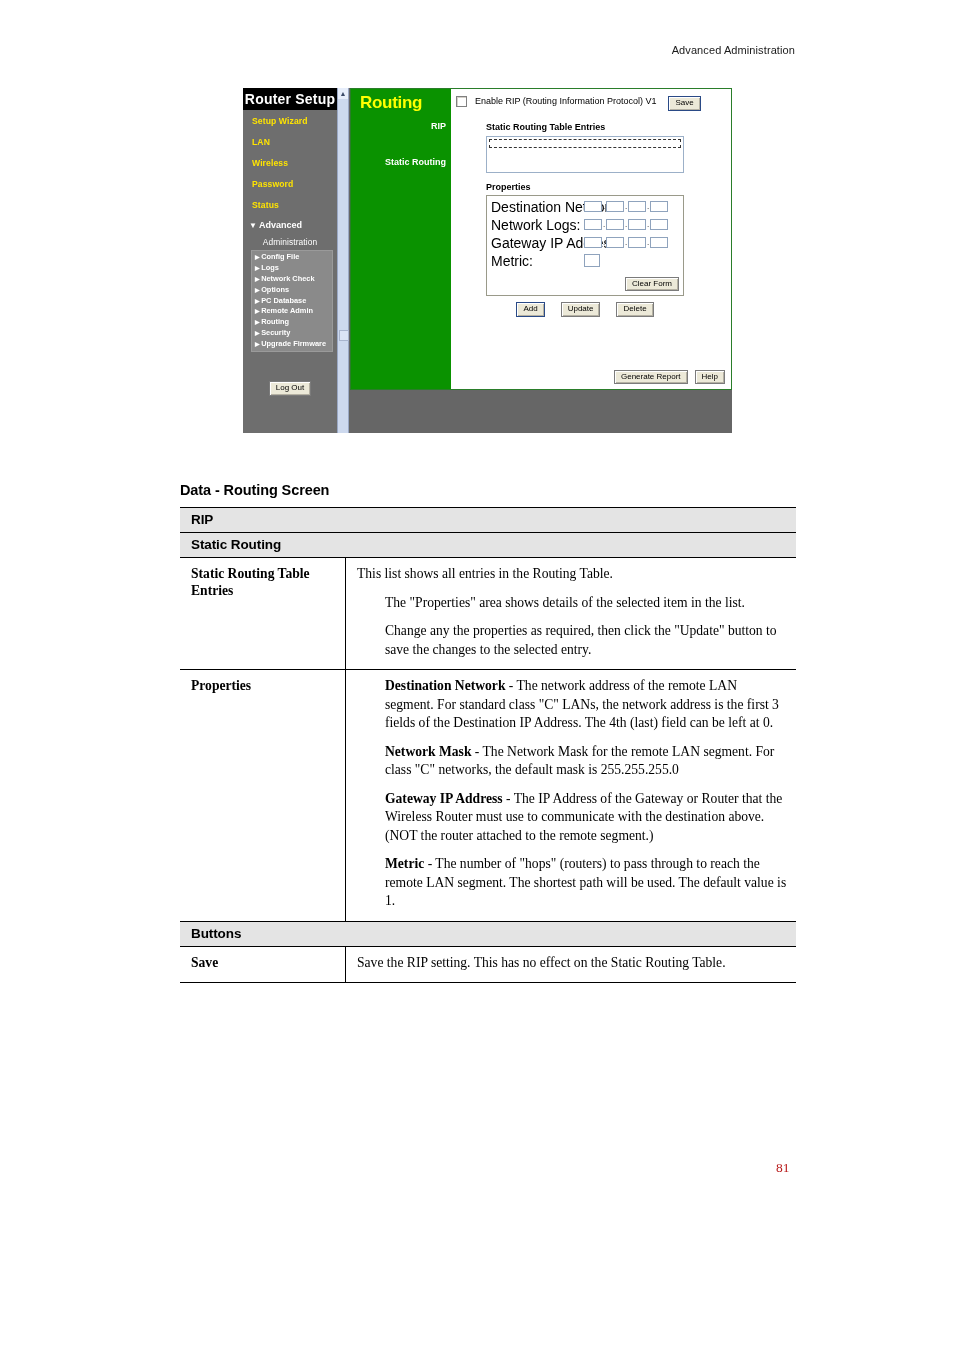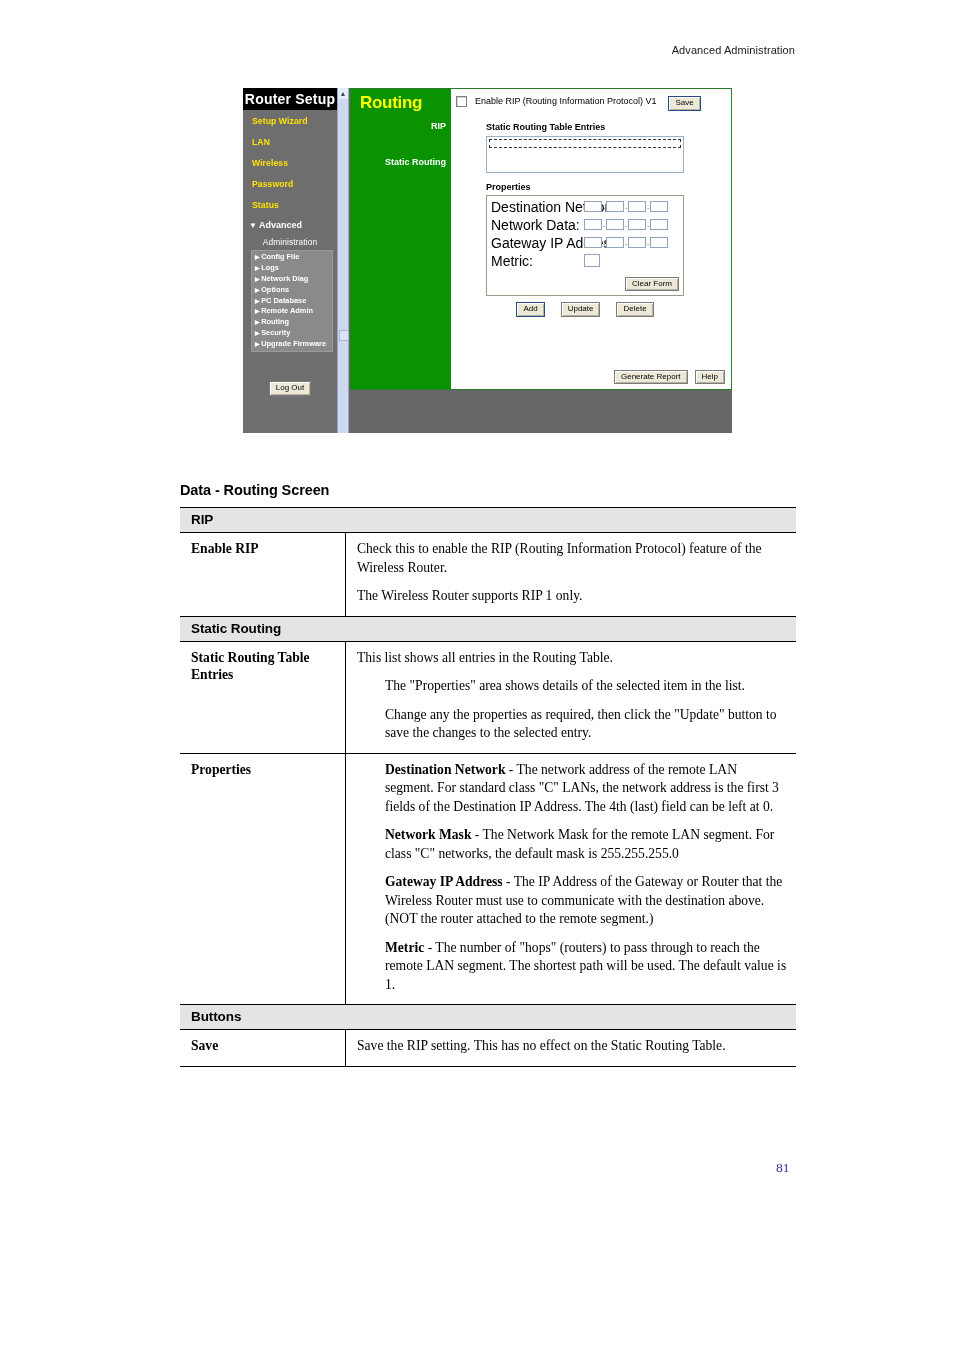--- a/index.html
+++ b/index.html
@@ -331,21 +331,21 @@
   .desc-cell p + p { margin-top: 10px; }
   .indent { margin-left: 28px !important; }
   .bold { font-weight: bold; }
   .last-row .lbl-cell, .last-row .desc-cell { border-bottom: 1.6px solid #000; }
 
   .page-num {
     position: absolute;
     left: 776px;
     top: 1160px;
     font-size: 13.5px;
-    color: #4c1d95;
+    color: #b91c1c;
   }
 </style>
 </head>
 <body>
 
 <div class="page-header">Advanced Administration</div>
 
 <div class="shot">
 
   <div class="shot-nav">
@@ -359,21 +359,21 @@
 
     <div class="nav-advanced">
       <span class="tri">▼</span><span>Advanced</span>
     </div>
 
     <div class="nav-subhead">Administration</div>
 
     <div class="subpanel">
       <div class="subitem"><span class="bullet">▶</span><span>Config File</span></div>
       <div class="subitem"><span class="bullet">▶</span><span>Logs</span></div>
-      <div class="subitem"><span class="bullet">▶</span><span>Network Diag</span></div>
+      <div class="subitem"><span class="bullet">▶</span><span>Network Check</span></div>
       <div class="subitem"><span class="bullet">▶</span><span>Options</span></div>
       <div class="subitem"><span class="bullet">▶</span><span>PC Database</span></div>
       <div class="subitem"><span class="bullet">▶</span><span>Remote Admin</span></div>
       <div class="subitem"><span class="bullet">▶</span><span>Routing</span></div>
       <div class="subitem"><span class="bullet">▶</span><span>Security</span></div>
       <div class="subitem"><span class="bullet">▶</span><span>Upgrade Firmware</span></div>
     </div>
 
     <div class="logout-wrap">
       <span class="btn">Log Out</span>
@@ -417,21 +417,21 @@
             <span class="oct"></span>
               <span class="dot">.</span>
             <span class="oct"></span>
               <span class="dot">.</span>
             <span class="oct"></span>
               <span class="dot">.</span>
             <span class="oct"></span>
           </div>
 
           <div class="prop-line">
-            <span class="prop-lab">Network Data:</span>
+            <span class="prop-lab">Network Logs:</span>
             <span class="oct"></span>
               <span class="dot">.</span>
             <span class="oct"></span>
               <span class="dot">.</span>
             <span class="oct"></span>
               <span class="dot">.</span>
             <span class="oct"></span>
           </div>
 
           <div class="prop-line">
@@ -471,27 +471,20 @@
   </div>
 </div>
 
 <div class="doc-title">Data - Routing Screen</div>
 
 <table class="data">
   <tbody>
 
     <tr>
       <td class="sec-head" colspan="2">RIP</td>
-    </tr>
-    <tr>
-      <td class="lbl-cell">Enable RIP</td>
-      <td class="desc-cell">
-        <p>Check this to enable the RIP (Routing Information Protocol) feature of the Wireless Router.</p>
-        <p>The Wireless Router supports RIP 1 only.</p>
-      </td>
     </tr>
 
     <tr>
       <td class="sec-head" colspan="2">Static Routing</td>
     </tr>
     <tr>
       <td class="lbl-cell">Static Routing Table Entries</td>
       <td class="desc-cell">
         <p>This list shows all entries in the Routing Table.</p>
         <p class="indent">The "Properties" area shows details of the selected item in the list.</p>

